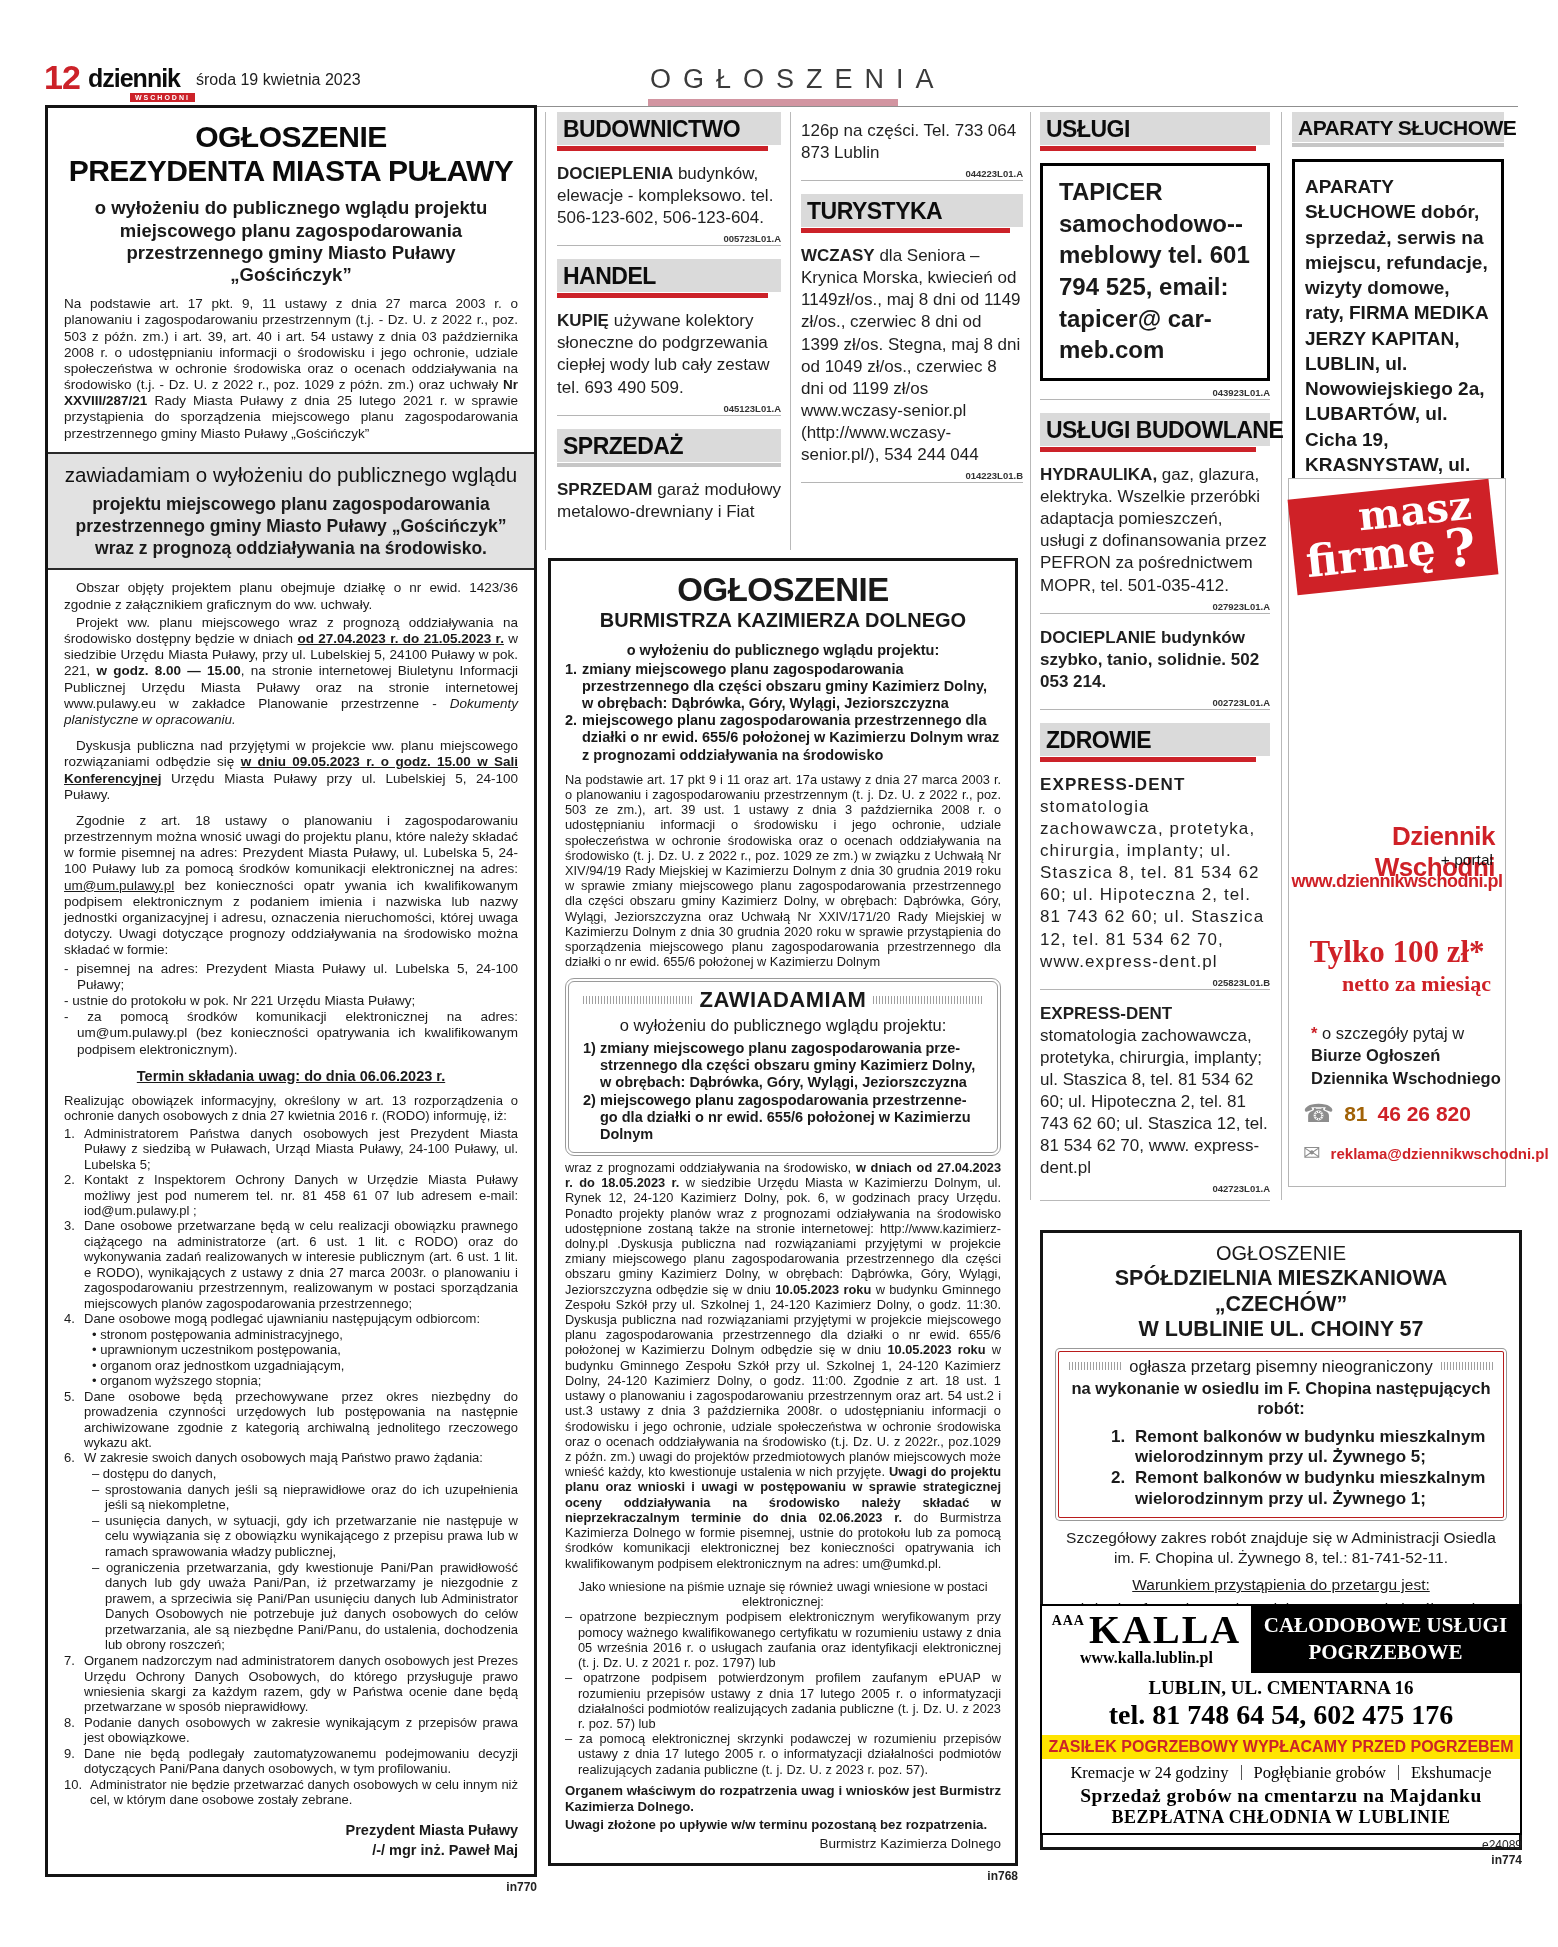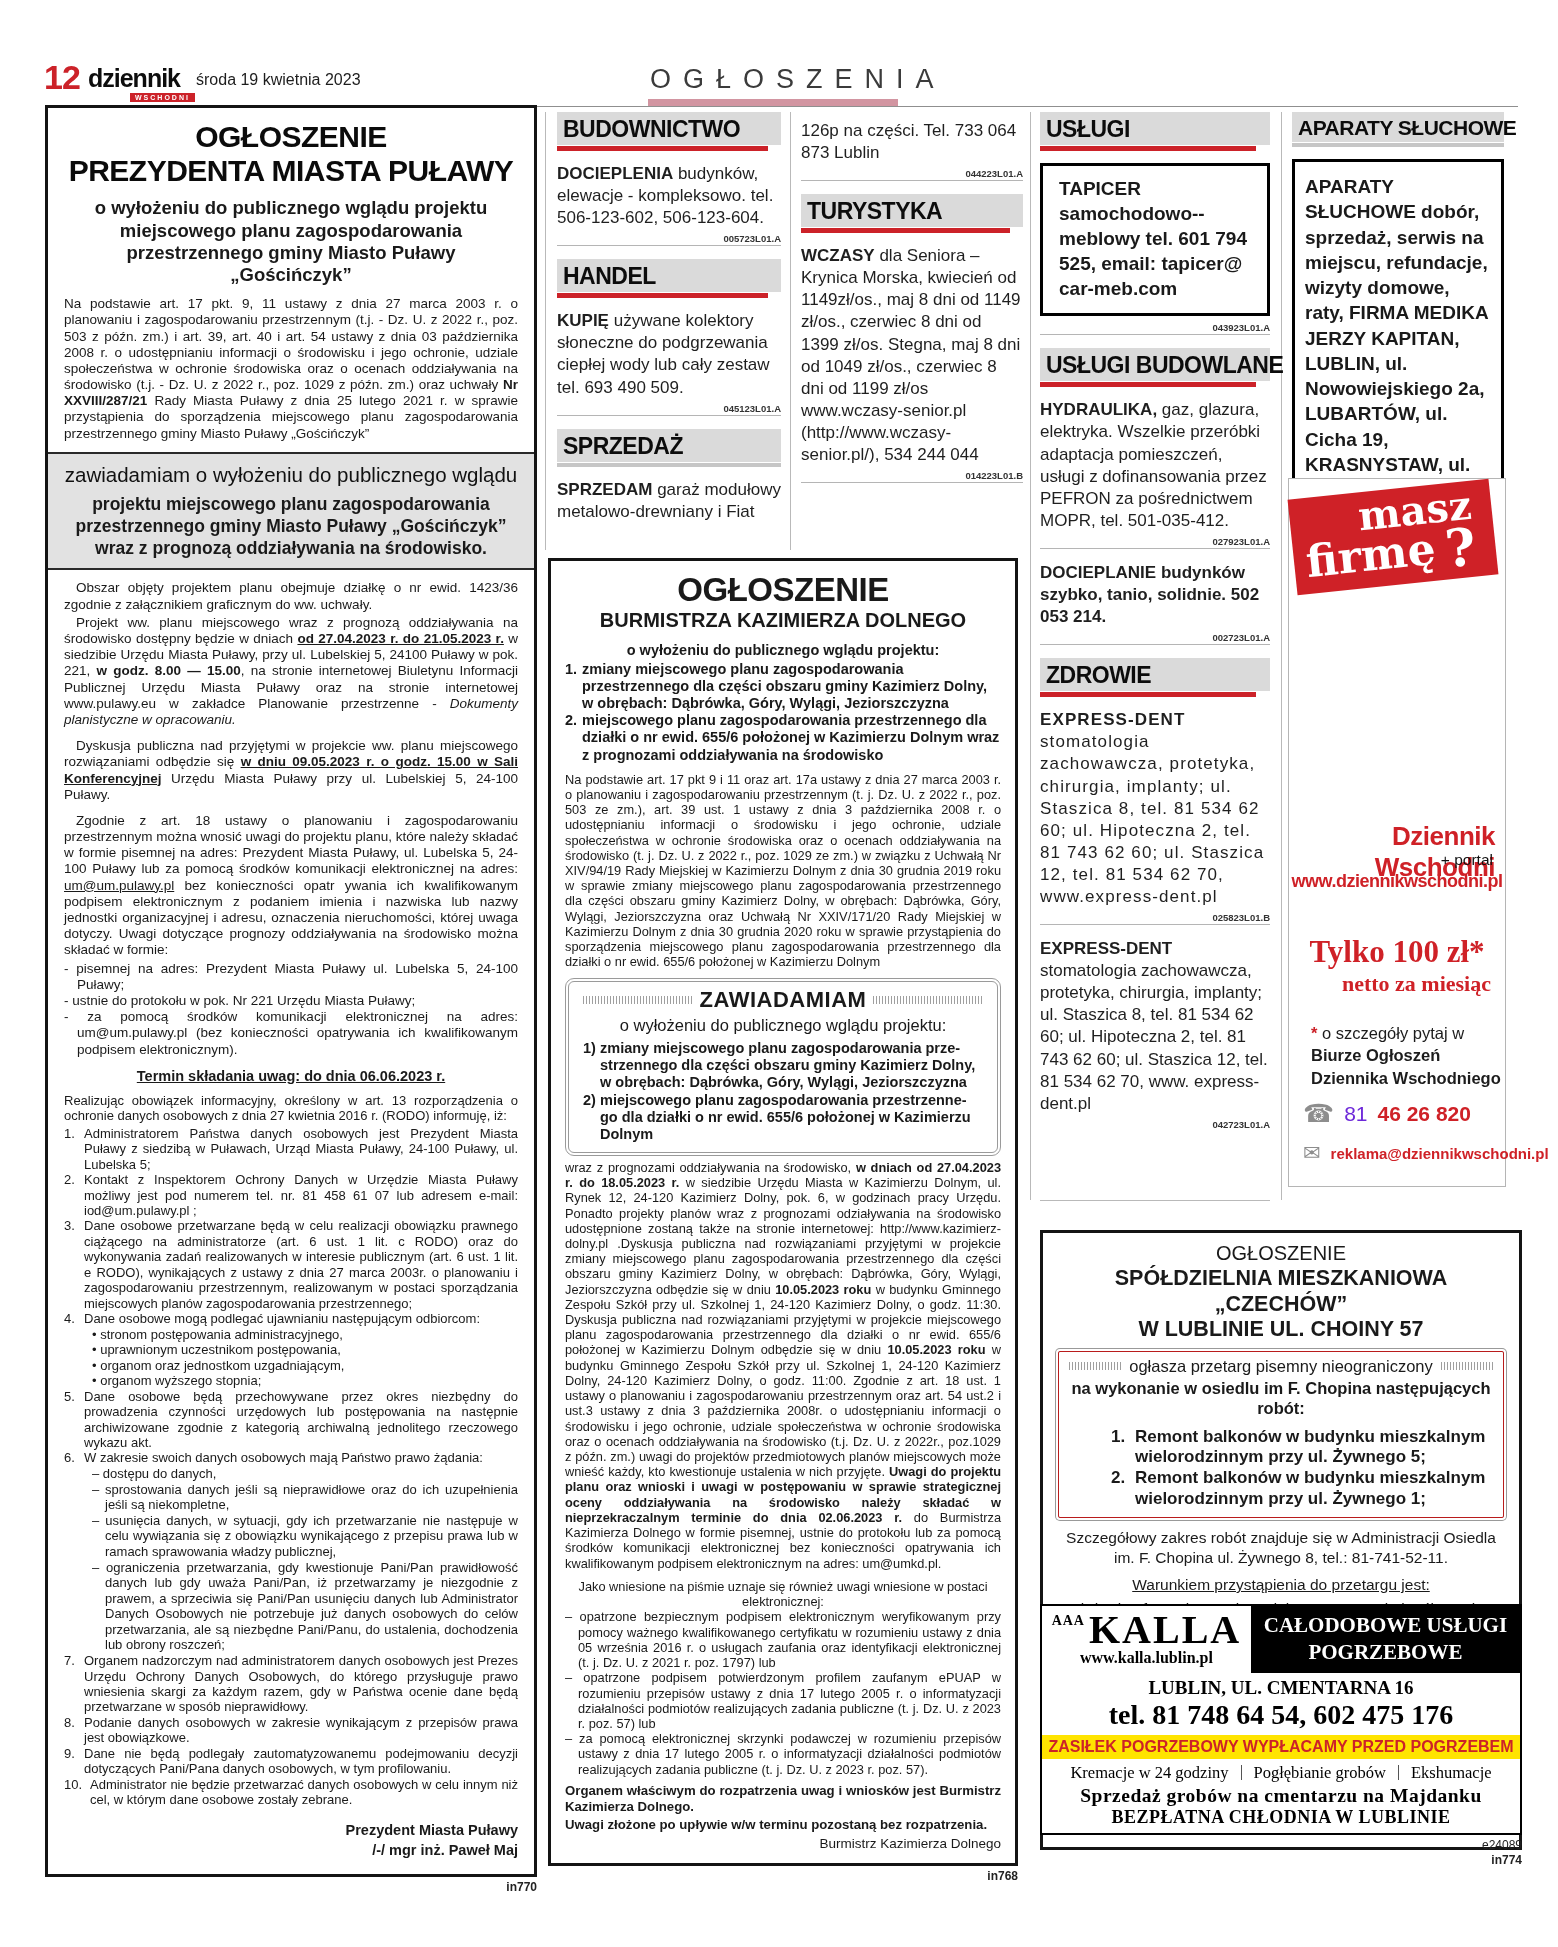--- a/index.html
+++ b/index.html
@@ -25,21 +25,21 @@
   #c4{left:1040px;width:230px}
   #c5{left:1292px;width:212px}
   .sechead{background:#dadada;font-weight:700;font-size:23px;letter-spacing:-0.5px;padding:4px 6px 2px;color:#0c0c0c;white-space:nowrap}
   .secbar{height:5px;background:#cc2229;width:94%;margin:1px 0 12px}
   .secbar.gray{background:#c6c6c6;height:4px;width:100%}
   .ad{font-size:17px;line-height:1.3;color:#1f1f1f;margin:2px 0 4px}
   .ad.ls{letter-spacing:1.1px}
   .ad.bold-all{font-weight:700}
   .adcode{font-size:9.5px;font-weight:700;color:#333;text-align:right;margin:3px 0 1px}
   .adsep{border-top:1px solid #b5b5b5;margin:0 0 13px}
-  .boxad{border:3px solid #000;padding:10px 8px 12px 16px;margin:4px 0 6px;font-weight:700;font-size:19px;line-height:1.32}
+  .boxad{border:3px solid #000;padding:10px 8px 12px 16px;margin:4px 0 6px;font-weight:700;font-size:24px;line-height:1.32}
   #c5 .boxad{font-size:19px;line-height:1.33;padding:12px 10px}
 
   
   #c1{position:absolute;left:45px;top:105px;width:492px}
   .bigbox{border:3px solid #141414;padding:12px 16px 14px;background:#fff}
   .c1-t{text-align:center;font-weight:700;font-size:30px;line-height:1.14;letter-spacing:-0.5px;color:#0b0b0b}
   .c1-sub{text-align:center;font-weight:700;font-size:18.5px;line-height:1.2;margin:9px 4px 10px}
   .bp{font-size:13.5px;line-height:1.2;text-align:justify;margin:0 0 2px}
   .ind{text-indent:12px}
   .gap{margin-top:10px}
@@ -90,21 +90,21 @@
   .mf-brand{position:absolute;left:0;right:10px;top:342px;text-align:right;color:#cf2127;font-weight:700;font-size:26px;letter-spacing:-0.5px}
   .mf-portal{position:absolute;left:0;right:12px;top:372px;text-align:right;font-size:15.5px;color:#111}
   .mf-site{position:absolute;left:0;right:0;top:392px;text-align:center;color:#cf2127;font-weight:700;font-size:18px;letter-spacing:-0.5px}
   .mf-price{position:absolute;left:0;right:0;top:455px;text-align:center;color:#cf2127;font-family:"Liberation Serif",serif;font-weight:700;font-size:31px}
   .mf-netto{position:absolute;left:0;right:14px;top:492px;text-align:right;color:#cf2127;font-family:"Liberation Serif",serif;font-weight:700;font-size:22px}
   .mf-note{position:absolute;left:22px;top:543px;font-size:16.5px;line-height:1.35;color:#1c1c1c}
   .mf-star{color:#cc2229;font-weight:700}
   .mf-noteb{font-weight:700}
   .mf-row{position:absolute;left:14px;display:flex;align-items:center;gap:10px}
   .mf-icon{color:#8d8d8d;font-size:25px}
-  .mf-telgray{color:#6d28d9;font-weight:400;font-size:21px}
+  .mf-telgray{color:#a16207;font-weight:700;font-size:21px}
   .mf-telred{color:#cf2127;font-weight:700;font-size:21px}
   .mf-mail{color:#cf2127;font-weight:700;font-size:15px}
 
   
   #cz{position:absolute;left:1040px;top:1230px;width:482px}
   .czbox{border:3px solid #141414;padding:8px 12px 10px;text-align:center;font-size:15.5px;line-height:1.24;background:#fff}
   .cz-t1{font-size:20px}
   .cz-t2{font-size:21.5px;font-weight:700;line-height:1.2}
   .cz-round{border:1px solid #b91c1c;border-radius:2px;box-shadow:0 0 0 2px #fff,0 0 0 3px #999;margin:8px 3px 10px;padding:4px 10px 8px}
   .cz-sub1{display:flex;align-items:center;gap:8px;font-size:16.5px}

